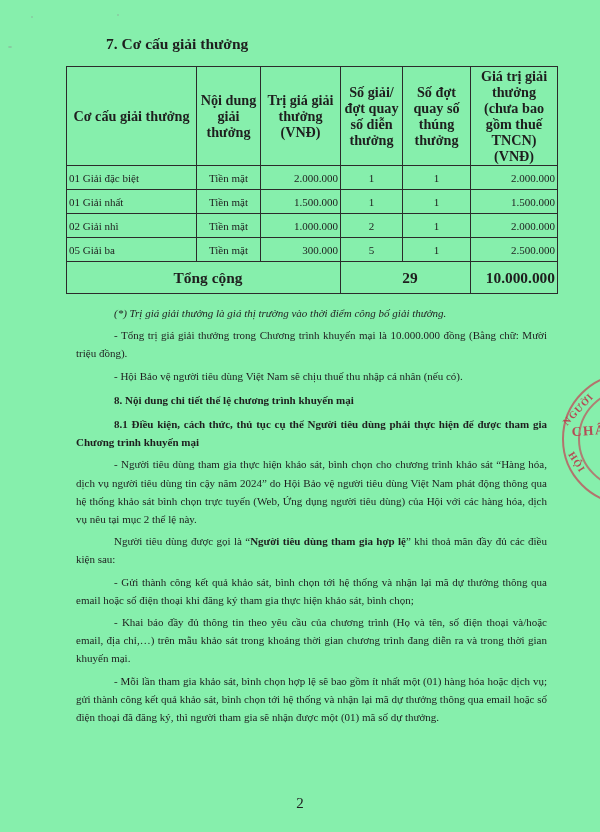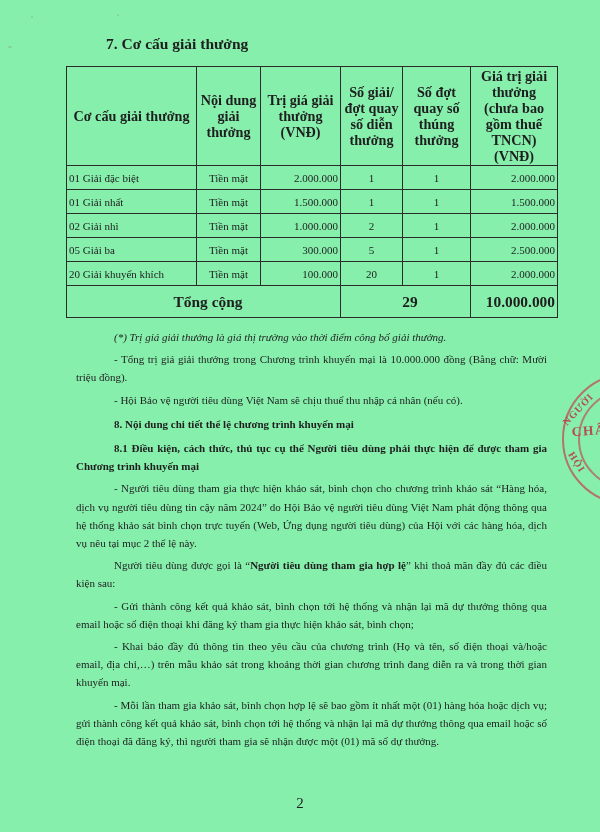--- a/index.html
+++ b/index.html
@@ -126,28 +126,20 @@
         <td class="c5">2.000.000</td>
       </tr>
       <tr class="data">
         <td class="c0">05 Giải ba</td>
         <td class="c1">Tiền mặt</td>
         <td class="c2">300.000</td>
         <td class="c3">5</td>
         <td class="c4">1</td>
         <td class="c5">2.500.000</td>
       </tr>
-      <tr class="data">
-        <td class="c0">20 Giải khuyến khích</td>
-        <td class="c1">Tiền mặt</td>
-        <td class="c2">100.000</td>
-        <td class="c3">20</td>
-        <td class="c4">1</td>
-        <td class="c5">2.000.000</td>
-      </tr>
       <tr class="total">
         <td class="t-label" colspan="3">Tổng cộng</td>
         <td class="t-count" colspan="2">29</td>
         <td class="t-value">10.000.000</td>
       </tr>
     </tbody>
   </table>
 
   <div class="text">
     <p class="note-star">(*) Trị giá giải thưởng là giá thị trường vào thời điểm công bố giải thưởng.</p>

